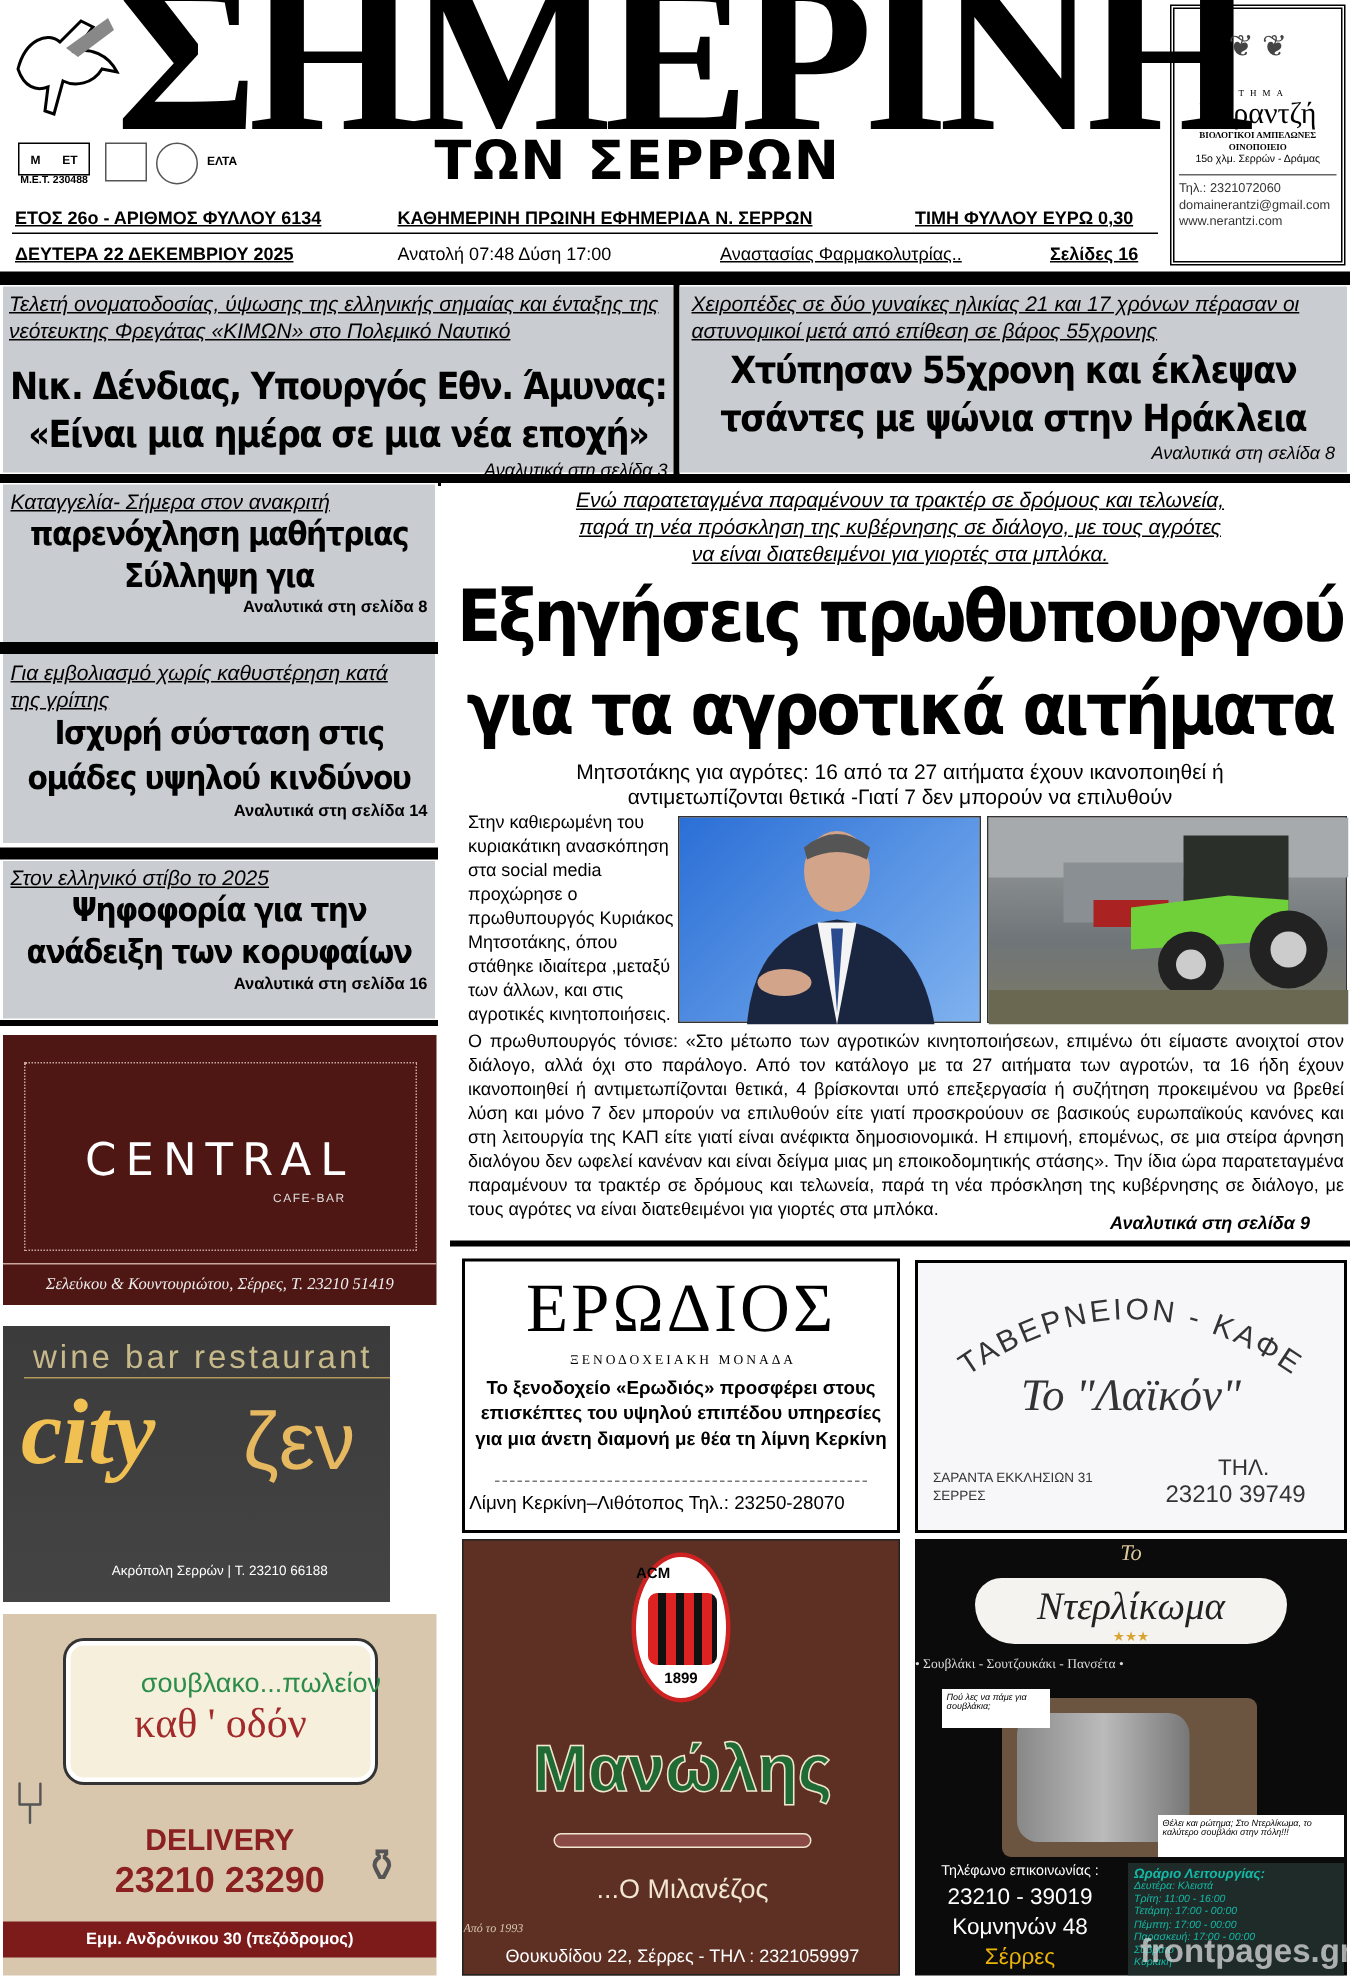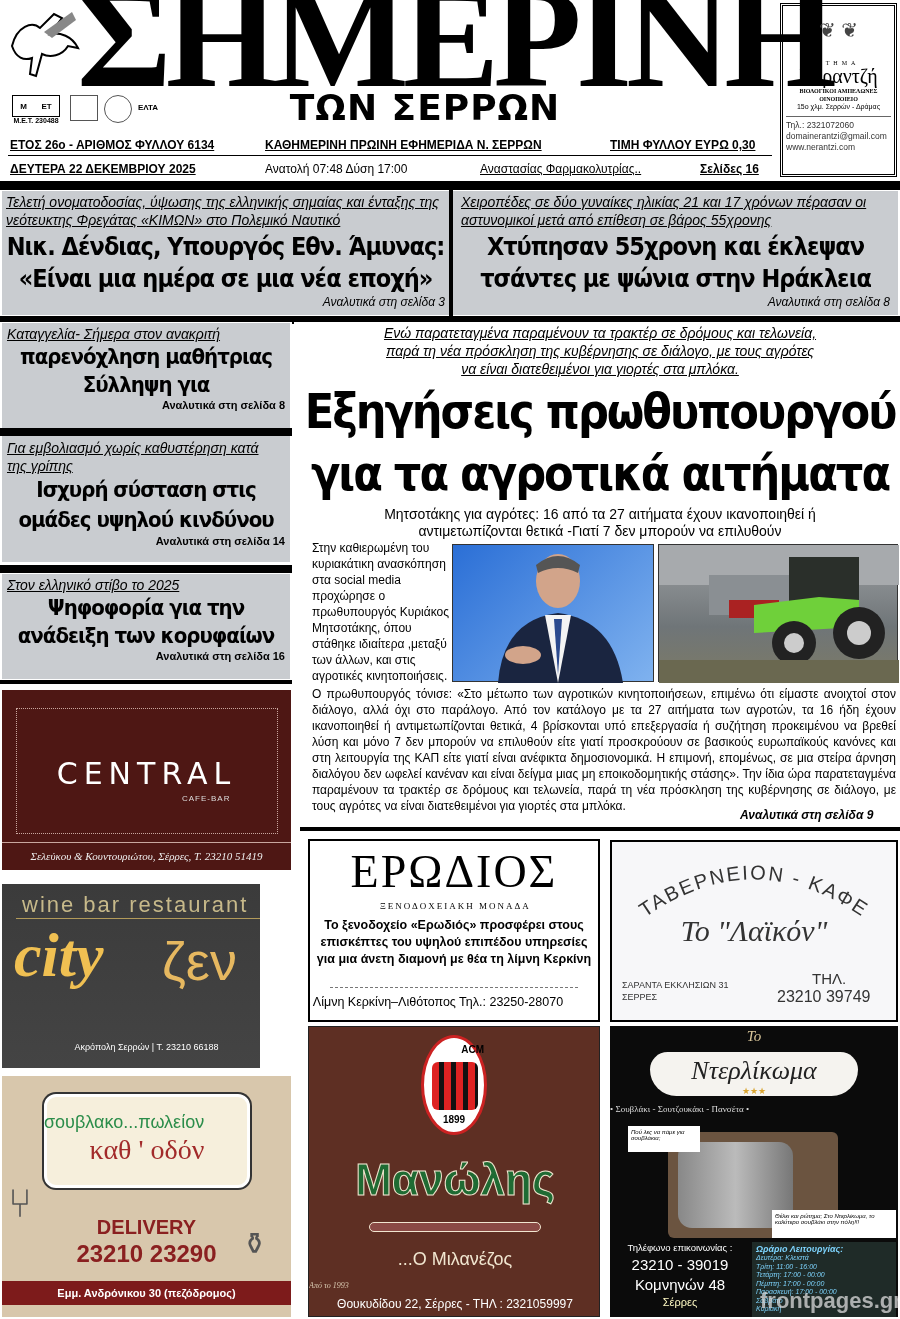--- a/index.html
+++ b/index.html
@@ -80,21 +80,21 @@
   <div class="wine-hr"></div>
   <div class="wine-c">Τηλ.: 2321072060</div>
   <div class="wine-c">domainerantzi@gmail.com</div>
   <div class="wine-c">www.nerantzi.com</div>
 </div>
 
 <div class="abs hr" style="left:0;top:181px;width:900px;height:9px"></div>
 
 <div class="abs gbox" style="left:2px;top:191px;width:447px;height:124px;padding:2px 4px">
   <div class="kicker" style="font-size:14px">Τελετή ονοματοδοσίας, ύψωσης της ελληνικής σημαίας και ένταξης της νεότευκτης Φρεγάτας «ΚΙΜΩΝ» στο Πολεμικό Ναυτικό</div>
-  <div class="hl" style="font-size:25px;line-height:32px;margin-top:2px">Νικ. Δένδιας, Υπουργός Εθν. Άμυνας:</div>
+  <div class="hl" style="font-size:25px;line-height:32px;margin-top:13px">Νικ. Δένδιας, Υπουργός Εθν. Άμυνας:</div>
   <div class="hl" style="font-size:25px;line-height:32px">«Είναι μια ημέρα σε μια νέα εποχή»</div>
   <div class="ref">Αναλυτικά στη σελίδα 3</div>
 </div>
 <div class="abs hr" style="left:449px;top:190px;width:4px;height:130px"></div>
 <div class="abs gbox" style="left:453px;top:191px;width:445px;height:124px;padding:2px 8px">
   <div class="kicker" style="font-size:14px">Χειροπέδες σε δύο γυναίκες ηλικίας 21 και 17 χρόνων πέρασαν οι αστυνομικοί μετά από επίθεση σε βάρος 55χρονης</div>
   <div class="hl" style="font-size:25px;line-height:32px;margin-top:2px">Χτύπησαν 55χρονη και έκλεψαν</div>
   <div class="hl" style="font-size:25px;line-height:32px">τσάντες με ψώνια στην Ηράκλεια</div>
   <div class="ref">Αναλυτικά στη σελίδα 8</div>
 </div>
@@ -175,21 +175,21 @@
 </div>
 <div class="ad" style="left:2px;top:884px;width:258px;height:184px;background:linear-gradient(#3b3b3b,#444)">
   <div style="position:absolute;left:20px;top:8px;color:#c7b98a;font-size:22px;letter-spacing:2px">wine bar restaurant</div>
   <div style="position:absolute;left:14px;top:34px;width:260px;height:1px;background:#b29a5a"></div>
   <div style="position:absolute;left:12px;top:36px;color:#f0c052;font-family:'Liberation Serif',serif;font-style:italic;font-weight:bold;font-size:62px">city</div>
   <div style="position:absolute;left:160px;top:46px;color:#e6b860;font-size:54px;font-weight:100">ζεν</div>
   <div style="position:absolute;left:0;top:158px;width:289px;text-align:center;color:#fff;font-size:9px">Ακρόπολη Σερρών | Τ. 23210 66188</div>
 </div>
 <div class="ad" style="left:2px;top:1076px;width:289px;height:241px;background:#d8c7ac">
   <div style="position:absolute;left:42px;top:18px;width:206px;height:94px;background:#f6efdc;border:3px solid #fff;border-radius:12px;box-shadow:0 0 0 2px #333"></div>
-  <div style="position:absolute;left:42px;top:36px;width:210px;text-align:left;color:#2b8d4a;font-size:18px">σουβλακο...πωλείον</div>
+  <div style="position:absolute;left:42px;top:36px;width:210px;text-align:right;color:#2b8d4a;font-size:18px">σουβλακο...πωλείον</div>
   <div style="position:absolute;left:42px;top:58px;width:206px;text-align:center;color:#a22a2a;font-size:28px;font-family:'Liberation Serif',serif;">καθ ' οδόν</div>
   <div style="position:absolute;left:0;top:140px;width:289px;text-align:center;color:#8a2020;font-weight:bold;font-size:20px">DELIVERY</div>
   <div style="position:absolute;left:0;top:164px;width:289px;text-align:center;color:#8a2020;font-weight:bold;font-size:24px">23210 23290</div>
   <div style="position:absolute;left:0;top:205px;width:289px;height:24px;background:#7d1b1b;color:#fff;font-weight:bold;font-size:11px;text-align:center;line-height:24px">Εμμ. Ανδρόνικου 30 (πεζόδρομος)</div>
   <div style="position:absolute;left:6px;top:105px;font-size:40px;color:#555">⑂</div>
   <div style="position:absolute;left:240px;top:150px;font-size:30px;color:#555">⚱</div>
 </div>
 
 <div class="ad" style="left:308px;top:839px;width:292px;height:183px;border:2px solid #000;background:#fff">
   <div style="position:absolute;left:0;top:4px;width:288px;text-align:center;font-family:'Liberation Serif',serif;font-size:46px;letter-spacing:2px;line-height:54px">ΕΡΩΔΙΟΣ</div>
@@ -209,21 +209,21 @@
   <div style="position:absolute;left:0;top:72px;width:284px;text-align:center;font-family:'Liberation Serif',serif;font-style:italic;font-size:30px;color:#333">Το "Λαϊκόν"</div>
   <div style="position:absolute;left:10px;top:138px;font-size:9px;color:#333">ΣΑΡΑΝΤΑ ΕΚΚΛΗΣΙΩΝ 31</div>
   <div style="position:absolute;left:10px;top:150px;font-size:9px;color:#333">ΣΕΡΡΕΣ</div>
   <div style="position:absolute;left:200px;top:128px;font-size:15px;color:#333">ΤΗΛ.</div>
   <div style="position:absolute;left:165px;top:146px;font-size:16px;color:#333">23210 39749</div>
 </div>
 
 <div class="ad" style="left:308px;top:1026px;width:292px;height:291px;background:#5e2f23;border:1px solid #222">
   <div style="position:absolute;left:112px;top:8px;width:66px;height:100px;border-radius:50%;background:#fff;border:3px solid #c22">
     <div style="position:absolute;left:8px;top:24px;width:46px;height:48px;border-radius:6px;background:repeating-linear-gradient(90deg,#d22 0 7px,#111 7px 12px)"></div>
-    <div style="position:absolute;left:0;top:6px;width:60px;text-align:right;font-size:10px;font-weight:bold">ACM</div>
+    <div style="position:absolute;left:0;top:6px;width:60px;text-align:left;font-size:10px;font-weight:bold">ACM</div>
     <div style="position:absolute;left:0;top:76px;width:60px;text-align:center;font-size:10px;font-weight:bold">1899</div>
   </div>
   <div style="position:absolute;left:0;top:128px;width:292px;text-align:center;color:#1f6b33;font-weight:bold;font-size:44px;-webkit-text-stroke:1px #f1e6d0">Μανώλης</div>
   <div style="position:absolute;left:60px;top:195px;width:172px;height:10px;border-radius:5px;background:#8a4a45;border:1px solid #f1e6d0"></div>
   <div style="position:absolute;left:0;top:222px;width:292px;text-align:center;color:#f1e6d0;font-size:18px">...Ο Μιλανέζος</div>
   <div style="position:absolute;left:0;top:254px;width:292px;color:#d8c8b0;font-size:8px;font-style:italic;font-family:'Liberation Serif',serif">Από το 1993</div>
   <div style="position:absolute;left:0;top:270px;width:292px;text-align:center;color:#fff;font-size:12px">Θουκυδίδου 22, Σέρρες - ΤΗΛ : 2321059997</div>
 </div>
 
 <div class="ad" style="left:610px;top:1026px;width:288px;height:291px;background:#0b0b0b">
@@ -233,22 +233,22 @@
   <div style="position:absolute;left:0;top:60px;width:288px;text-align:center;color:#d9a532;font-size:9px">★★★</div>
   <div style="position:absolute;left:0;top:78px;width:320px;text-align:left;color:#ddd;font-size:9px;font-family:'Liberation Serif',serif">• Σουβλάκι - Σουτζουκάκι - Πανσέτα •</div>
   <div style="position:absolute;left:58px;top:106px;width:170px;height:106px;background:#6b5440;border-radius:6px">
     <div style="position:absolute;left:10px;top:10px;width:115px;height:86px;background:linear-gradient(90deg,#888,#bbb,#777);border-radius:14px"></div>
   </div>
   <div style="position:absolute;left:18px;top:100px;width:72px;height:26px;background:#fff;font-size:6px;font-style:italic;padding:3px">Πού λες να πάμε για σουβλάκια;</div>
   <div style="position:absolute;left:162px;top:184px;width:124px;height:28px;background:#fff;font-size:6px;font-style:italic;padding:3px">Θέλει και ρώτημα; Στο Ντερλίκωμα, το καλύτερο σουβλάκι στην πόλη!!!</div>
   <div style="position:absolute;left:0;top:216px;width:140px;text-align:center;color:#fff;font-size:9.5px">Τηλέφωνο επικοινωνίας :</div>
   <div style="position:absolute;left:0;top:230px;width:140px;text-align:center;color:#fff;font-size:15px">23210 - 39019</div>
   <div style="position:absolute;left:0;top:250px;width:140px;text-align:center;color:#fff;font-size:15px">Κομνηνών 48</div>
-  <div style="position:absolute;left:0;top:270px;width:140px;text-align:center;color:#fef9c3;font-size:11px">Σέρρες</div>
-  <div style="position:absolute;left:142px;top:216px;width:144px;height:75px;background:#1f2b28;padding:2px 4px;color:#7dd3fc;font-style:italic">
+  <div style="position:absolute;left:0;top:270px;width:140px;text-align:center;color:#eab308;font-size:15px">Σέρρες</div>
+  <div style="position:absolute;left:142px;top:216px;width:144px;height:75px;background:#1f2b28;padding:2px 4px;color:#14b8a6;font-style:italic">
     <div style="font-size:9px;font-weight:bold">Ωράριο Λειτουργίας:</div>
     <div style="font-size:7px;line-height:8.5px">Δευτέρα: Κλειστά</div>
     <div style="font-size:7px;line-height:8.5px">Τρίτη: 11:00 - 16:00</div>
     <div style="font-size:7px;line-height:8.5px">Τετάρτη: 17:00 - 00:00</div>
     <div style="font-size:7px;line-height:8.5px">Πέμπτη: 17:00 - 00:00</div>
     <div style="font-size:7px;line-height:8.5px">Παρασκευή: 17:00 - 00:00</div>
     <div style="font-size:7px;line-height:8.5px">Σάββατο</div>
     <div style="font-size:7px;line-height:8.5px">Κυριακή</div>
   </div>
   <div style="position:absolute;left:150px;top:262px;color:rgba(220,220,220,0.75);font-weight:bold;font-size:22px">frontpages.gr</div>

